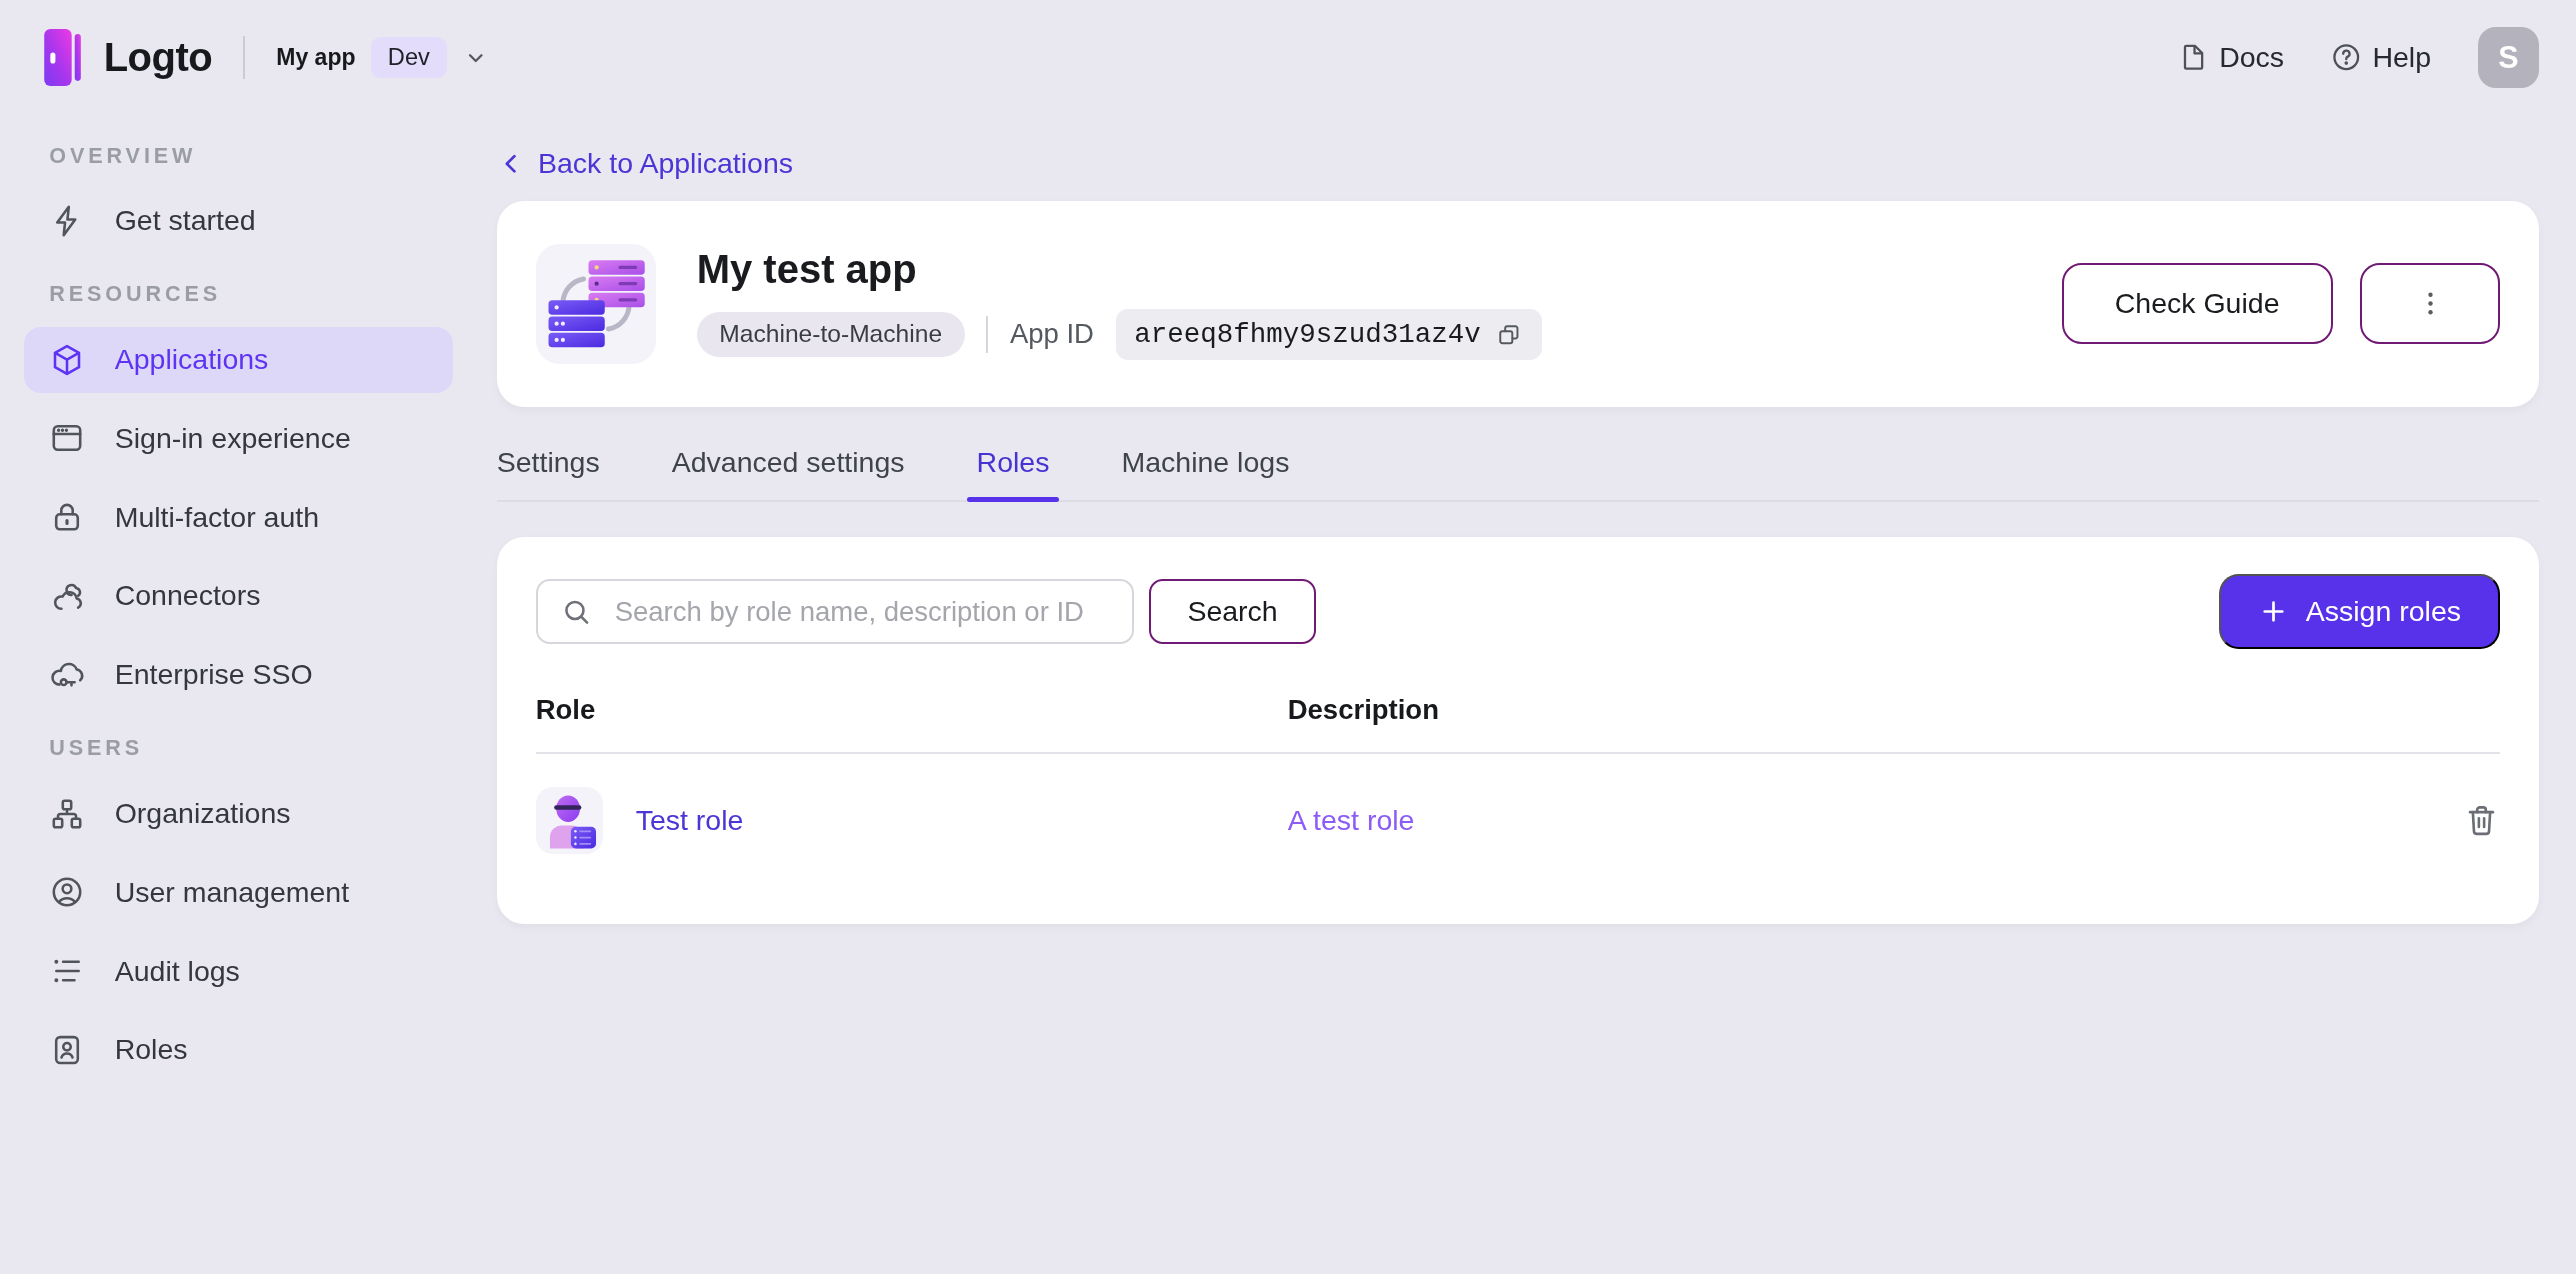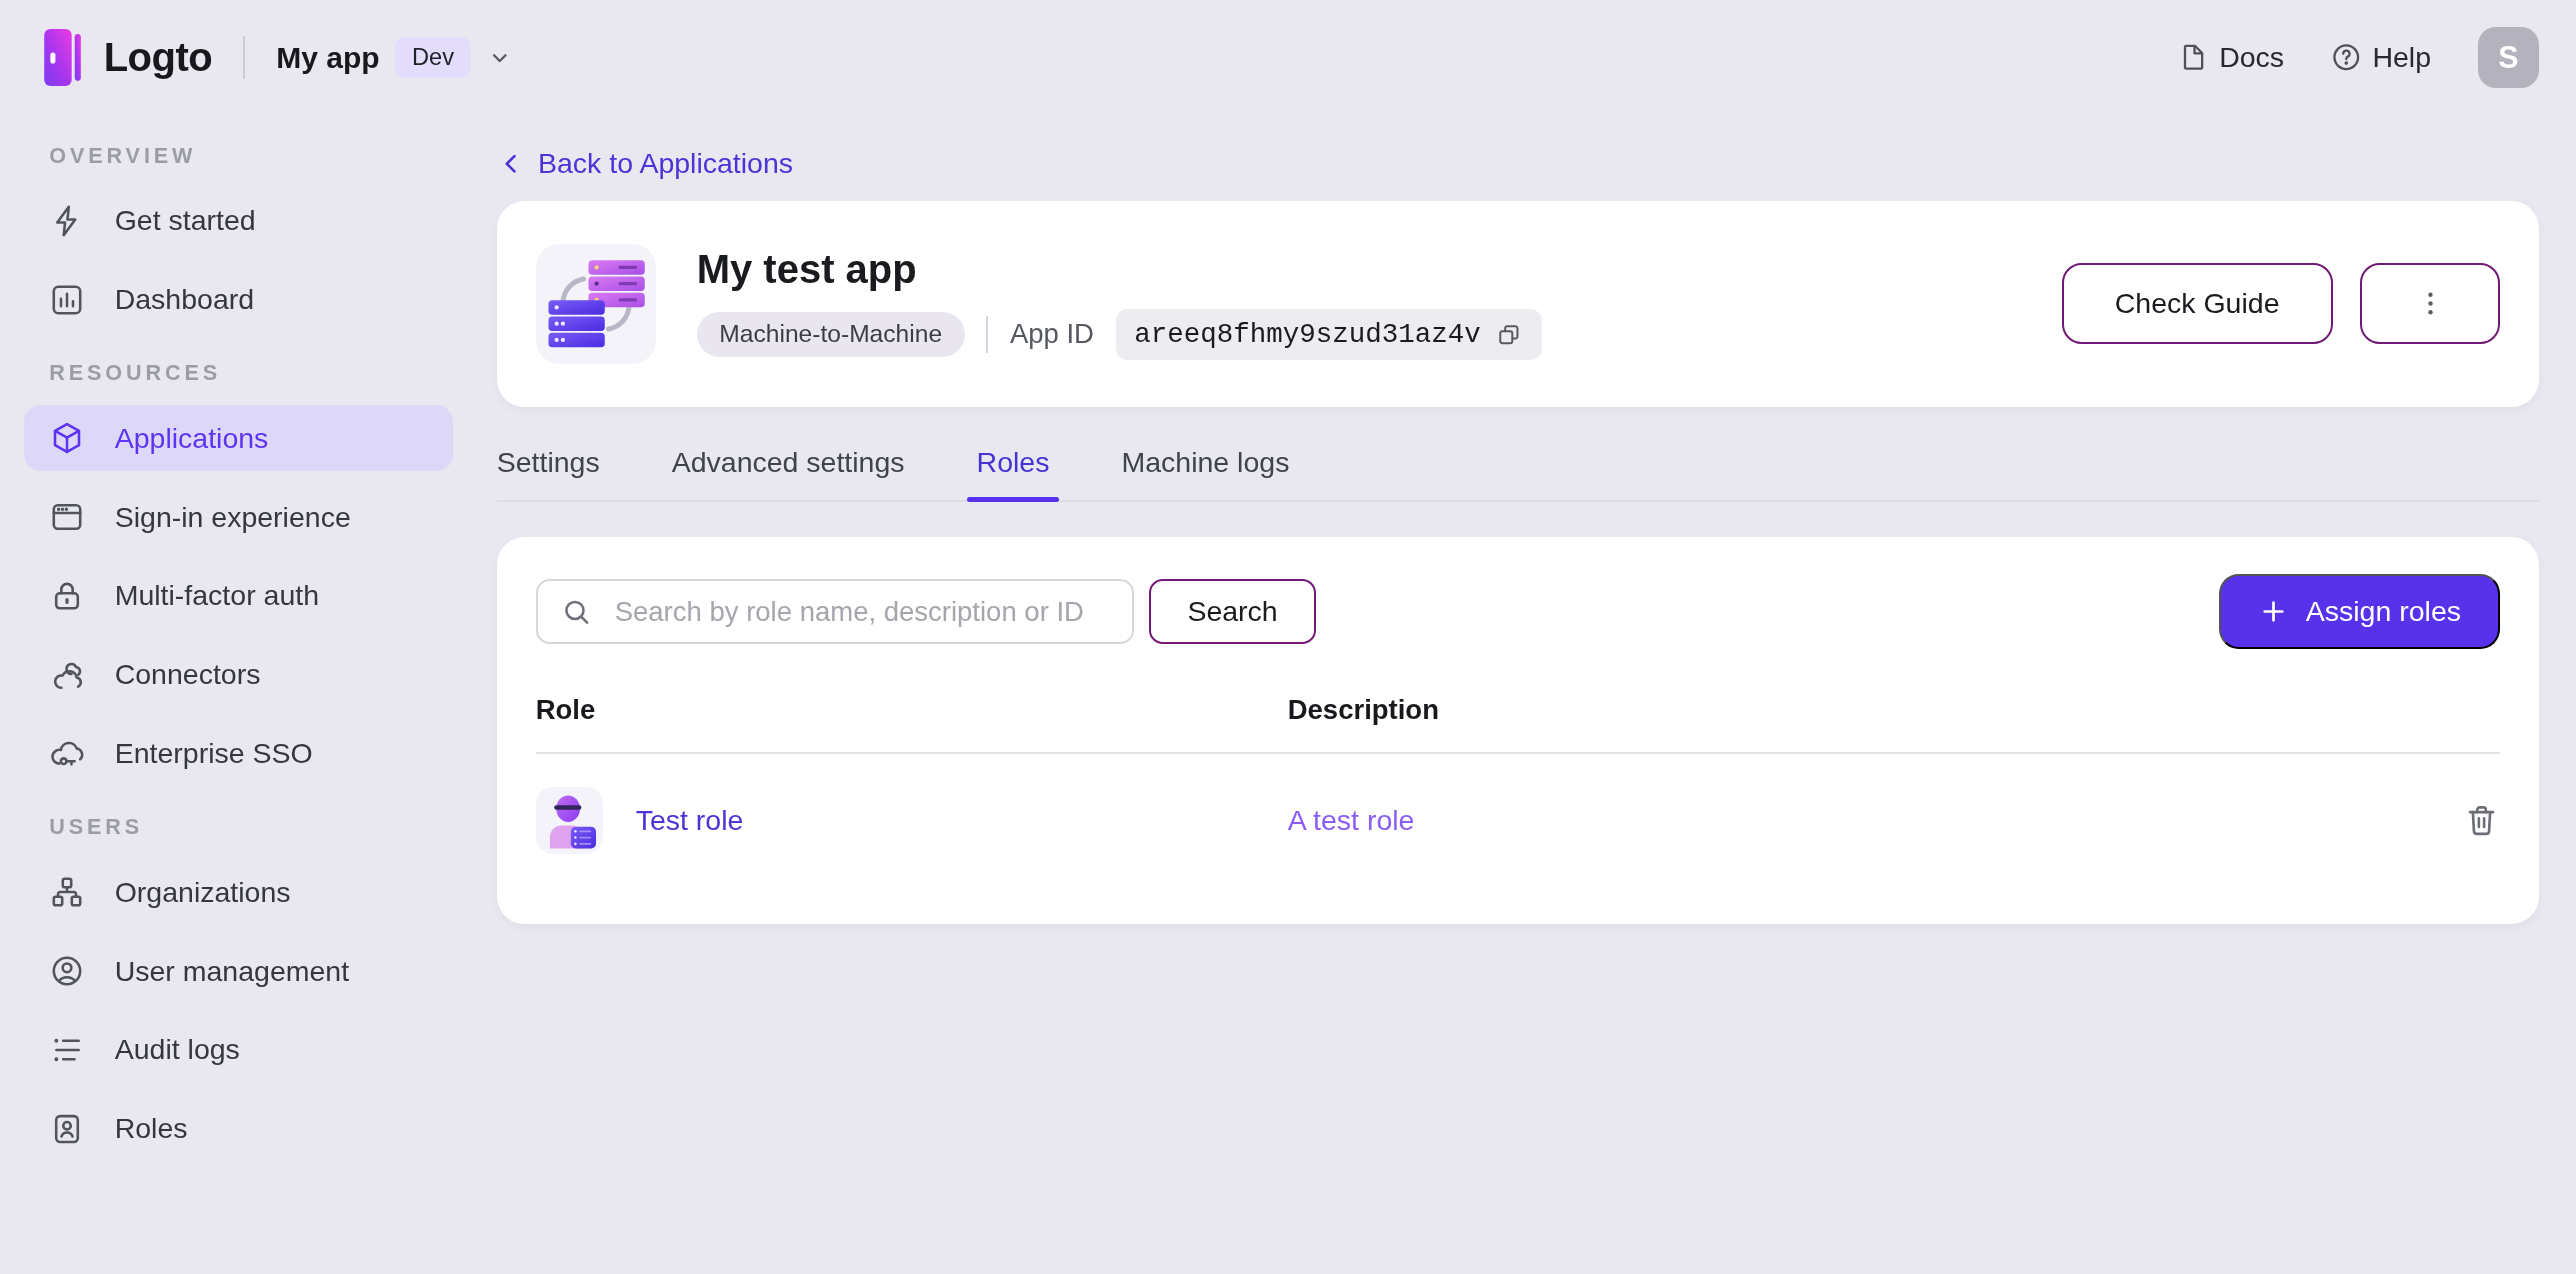--- a/index.html
+++ b/index.html
@@ -13,21 +13,21 @@
   }
   svg { display:block; }
 
   
   .topbar { height:115px; display:flex; align-items:center; padding:0 37px; }
   .brand { display:flex; align-items:center; gap:19.7px; }
   .logo-mark svg { width:47px; height:61px; }
   .brand-name { font-size:40px; font-weight:700; color:#17191c; letter-spacing:-0.5px; }
   .top-divider { width:2px; height:43px; background:#cbcad6; margin:0 31px; }
   .app-switcher { display:flex; align-items:center; gap:15.7px; cursor:pointer; }
-  .app-name { font-size:30px; font-weight:700; color:#17191c; }
+  .app-name { font-size:23px; font-weight:700; color:#17191c; }
   .env-badge { background:#e3ddfb; color:#202229; font-size:23.6px; font-weight:500; padding:6.9px 16.7px; border-radius:9.8px; }
   .chev { width:27.5px; height:27.5px; color:#55585d; }
   .chev svg { width:100%; height:100%; }
   .topbar-right { margin-left:auto; display:flex; align-items:center; gap:47px; }
   .top-link { display:flex; align-items:center; gap:10.8px; font-size:28.5px; font-weight:500; color:#26292e; cursor:pointer; }
   .top-link .tb-icon { width:30.5px; height:30.5px; color:#4d5055; }
   .top-link .tb-icon svg { width:100%; height:100%; }
   .avatar { width:61px; height:61px; border-radius:17.7px; background:#b4b2bc; color:#fff; font-size:30.5px; font-weight:700; display:flex; align-items:center; justify-content:center; cursor:pointer; }
 
   
@@ -163,29 +163,20 @@
       <div class="side-section">
         <div class="side-label">OVERVIEW</div>
         <div class="side-item">
           <span class="nav-icon">
             <svg viewBox="0 0 24 24" fill="none" stroke="currentColor" stroke-width="1.7" stroke-linecap="round" stroke-linejoin="round">
               <path d="M13.2 2.5 5.5 13h5.2l-.9 8.5L17.5 11h-5.2l.9-8.5z"></path>
             </svg>
           </span>
           <span>Get started</span>
         </div>
-        <div class="side-item">
-          <span class="nav-icon">
-            <svg viewBox="0 0 24 24" fill="none" stroke="currentColor" stroke-width="1.7" stroke-linecap="round" stroke-linejoin="round">
-              <rect x="3.2" y="3.2" width="17.6" height="17.6" rx="3"></rect>
-              <path d="M8 16.2v-5M12 16.2V7.8M16 16.2v-3.4"></path>
-            </svg>
-          </span>
-          <span>Dashboard</span>
-        </div>
       </div>
       <div class="side-section">
         <div class="side-label">RESOURCES</div>
         <div class="side-item active">
           <span class="nav-icon">
             <svg viewBox="0 0 24 24" fill="none" stroke="currentColor" stroke-width="1.7" stroke-linecap="round" stroke-linejoin="round">
               <path d="M12 2.7 20 7.2v9.6l-8 4.5-8-4.5V7.2z"></path>
               <path d="M4.4 7.4 12 11.7l7.6-4.3M12 11.7v9.4"></path>
             </svg>
           </span>

